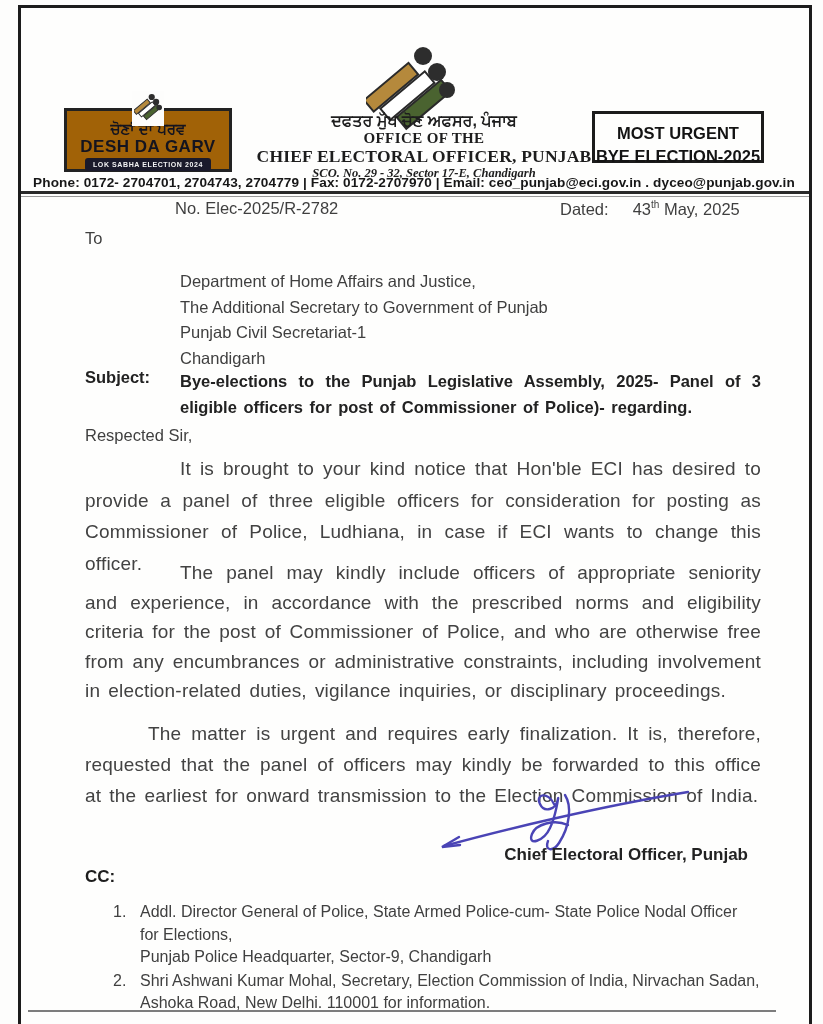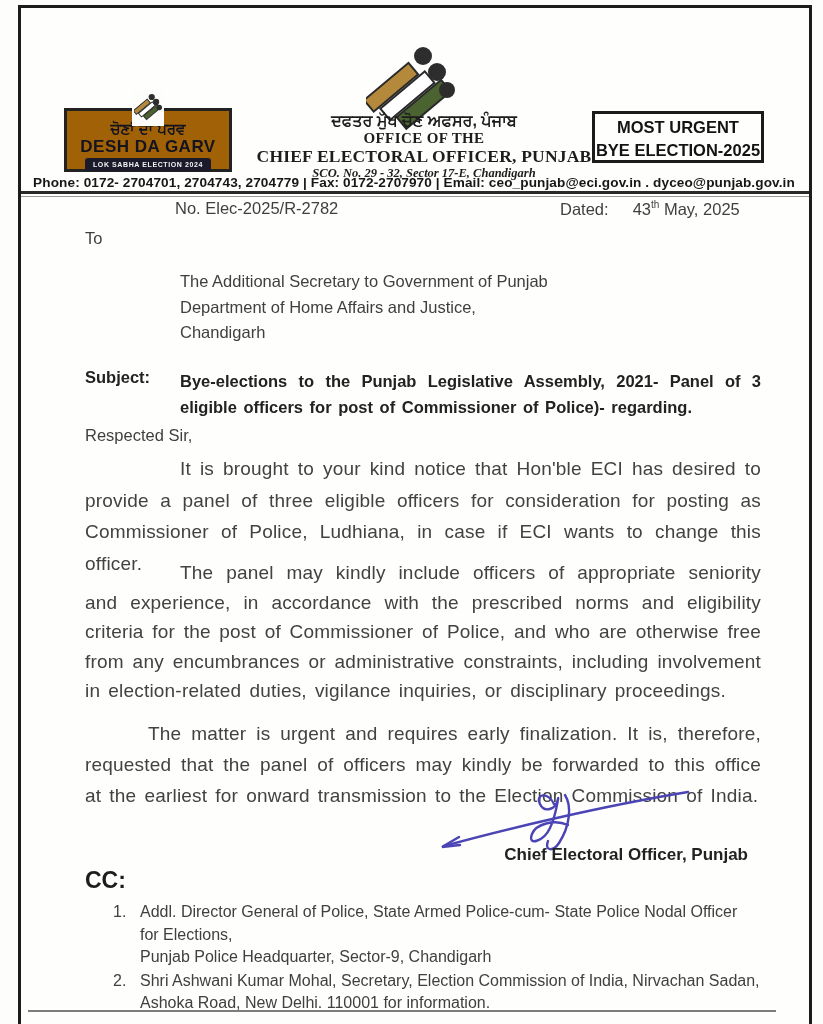--- a/index.html
+++ b/index.html
@@ -15,21 +15,21 @@
   .office-line1 { font-family:"Liberation Serif", serif; font-size:15px; font-weight:bold; line-height:17px; letter-spacing:.4px; }
   .office-line2 { font-family:"Liberation Serif", serif; font-size:17.5px; font-weight:bold; line-height:19px; letter-spacing:.2px; }
   .office-addr { font-family:"Liberation Serif", serif; font-size:12.5px; font-weight:bold; font-style:italic; line-height:15px; }
 
   .left-badge { position:absolute; left:64px; top:108px; width:168px; height:64px; border:3px solid #222; text-align:center; color:#14141f; background:#a16207; }
   .badge-minilogo { position:absolute; left:50%; top:-20px; transform:translateX(-50%); width:32px; height:35px; background:#fdfdfc; padding:0 2px; }
   .badge-punjabi { margin-top:9px; font-size:15px; font-weight:bold; line-height:17px; }
   .badge-name { font-size:17px; font-weight:bold; letter-spacing:.5px; line-height:19px; }
   .badge-banner { margin:2px auto 0; width:126px; height:13px; background:#1a1a2b; border-radius:3px; color:#f3f3f3; font-size:7px; font-weight:bold; line-height:13px; letter-spacing:.6px; }
 
-  .urgency-box { position:absolute; left:592px; top:111px; width:172px; height:52px; border:3px solid #1b1b1b; text-align:center; padding-top:2px; color:#131313; }
+  .urgency-box { position:absolute; left:592px; top:111px; width:172px; height:52px; border:3px solid #1b1b1b; text-align:center; padding-top:8px; color:#131313; }
   .urgency-box div { font-size:16.5px; font-weight:bold; line-height:23px; }
 
   .contact-line { position:absolute; left:22px; top:175px; width:784px; text-align:center; font-size:13.6px; font-weight:bold; color:#171717; letter-spacing:.1px; }
   .rule-thick { position:absolute; left:21px; top:191px; width:788px; height:3px; background:#2a2a2a; }
   .rule-thin  { position:absolute; left:21px; top:196px; width:788px; height:1px; background:#9a9a9a; }
 
   
   .ref-number { position:absolute; left:175px; top:199px; font-size:16.5px; }
   .ref-date { position:absolute; left:560px; top:199px; font-size:16.5px; }
   .ref-date sup { font-size:10px; }
@@ -45,21 +45,21 @@
   .greeting { position:absolute; left:85px; top:426px; font-size:16.5px; }
 
   .para { position:absolute; left:85px; width:676px; font-size:19px; text-align:justify; letter-spacing:.2px; word-spacing:2.6px; color:#424242; }
   .para-1 { top:453px; line-height:31.5px; text-indent:95px; }
   .para-2 { top:558px; line-height:29.5px; text-indent:95px; }
   .para-3 { top:718px; line-height:31px; text-indent:63px; }
 
   .signature-svg { position:absolute; left:432px; top:786px; width:268px; height:72px; }
   .signoff { position:absolute; left:500px; top:845px; width:248px; text-align:right; font-size:17px; font-weight:bold; color:#222; }
 
-  .cc-label { position:absolute; left:85px; top:867px; font-size:23px; font-weight:bold; color:#1d1d1d; }
+  .cc-label { position:absolute; left:85px; top:867px; font-size:17px; font-weight:bold; color:#1d1d1d; }
   .cc-list { position:absolute; left:113px; top:901px; width:660px; font-size:16px; color:#404040; }
   .cc-item { display:flex; margin-bottom:1px; }
   .cc-num { width:27px; flex:none; line-height:22.5px; }
   .cc-body { width:620px; line-height:22.5px; }
 
   .footer-rule { position:absolute; left:28px; top:1010px; width:748px; height:2px; background:#7d7d7d; }
 </style>
 </head>
 <body>
 
@@ -109,28 +109,29 @@
   <div class="rule-thick"></div>
   <div class="rule-thin"></div>
 
   <div class="ref-number">No. Elec-2025/R-2782</div>
   <div class="ref-date">
     <span class="lbl">Dated:</span><span>43</span><sup>th</sup> <span>May, 2025</span>
   </div>
 
   <div class="salutation-to">To</div>
   <div class="recipient">
+    <div>Department of Home Affairs and Justice,</div>
     <div>The Additional Secretary to Government of Punjab</div>
-    <div>Department of Home Affairs and Justice,</div>
+    <div>Punjab Civil Secretariat-1</div>
     <div>Chandigarh</div>
   </div>
 
   <div class="subject-row">
     <div class="subject-label">Subject:</div>
-    <div class="subject-text">Bye-elections to the Punjab Legislative Assembly, 2021- Panel of 3 eligible officers for post of Commissioner of Police)- regarding.</div>
+    <div class="subject-text">Bye-elections to the Punjab Legislative Assembly, 2025- Panel of 3 eligible officers for post of Commissioner of Police)- regarding.</div>
   </div>
 
   <div class="greeting">Respected Sir,</div>
   <p class="para para-1">It is brought to your kind notice that Hon'ble ECI has desired to provide a panel of three eligible officers for consideration for posting as Commissioner of Police, Ludhiana, in case if ECI wants to change this officer.</p>
   <p class="para para-2">The panel may kindly include officers of appropriate seniority and experience, in accordance with the prescribed norms and eligibility criteria for the post of Commissioner of Police, and who are otherwise free from any encumbrances or administrative constraints, including involvement in election-related duties, vigilance inquiries, or disciplinary proceedings.</p>
   <p class="para para-3">The matter is urgent and requires early finalization. It is, therefore, requested that the panel of officers may kindly be forwarded to this office at the earliest for onward transmission to the Election Commission of India.</p>
 
   <svg class="signature-svg" viewBox="0 0 268 72">
     <g fill="none" stroke="#4a44b5" stroke-width="2.4" stroke-linecap="round">
       <path d="M 12 60 C 70 44, 170 20, 256 6"></path>

